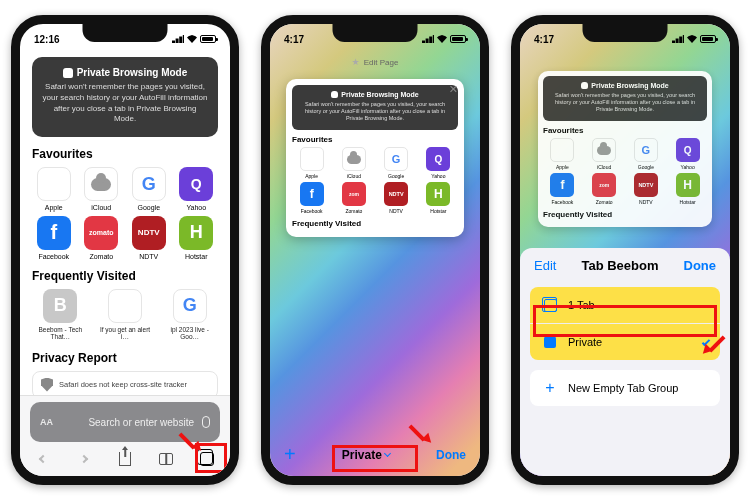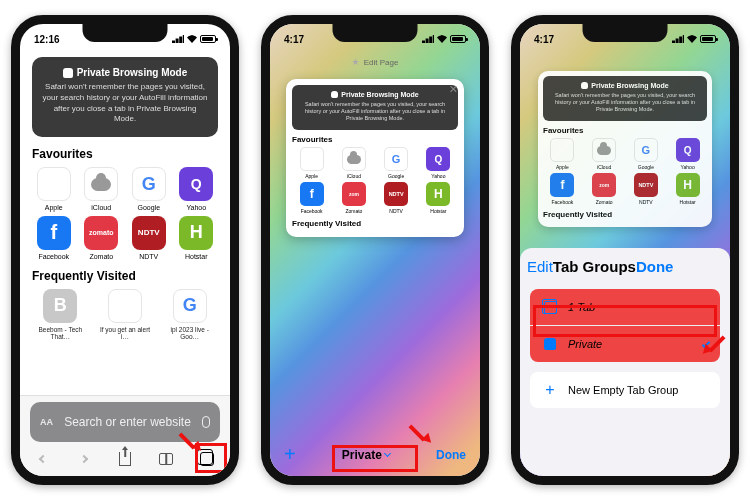--- a/index.html
+++ b/index.html
@@ -67,21 +67,21 @@
   .report-row { background:#fff; border:1px solid #e5e5e5; border-radius:8px; padding:6px 8px; font-size:7.5px; display:flex; align-items:center; gap:6px; color:#444;}
   .shield { width:12px; height:14px; background:#888; clip-path: polygon(50% 0, 100% 15%, 100% 55%, 50% 100%, 0 55%, 0 15%); }
 
   .s1-footer {
     padding: 6px 10px 8px; background:#f6f6f7; border-top:1px solid #e0e0e0;
   }
   .search-pill {
     background:#8a8a8d; border-radius: 10px; height:40px; display:flex; align-items:center; padding:0 10px; gap:8px; color:#e8e8e8;
   }
   .search-pill .aa { font-size:9px; font-weight:700; }
-  .search-pill .ph { flex:1; text-align:center; font-size:12px; color:#eee; }
+  .search-pill .ph { flex:1; text-align:right; font-size:10px; color:#eee; }
   .mic { width:8px; height:12px; border:1.5px solid #eee; border-radius:4px; position:relative; }
   .toolbar { display:flex; justify-content:space-between; align-items:center; margin-top:8px; padding:0 4px; }
   .tb-ico { width:18px; height:18px; display:flex; align-items:center; justify-content:center; }
   .chev { border: solid #555; border-width:0 2px 2px 0; width:6px; height:6px; }
   .chev.left { transform: rotate(135deg); border-color:#bbb; }
   .chev.right { transform: rotate(-45deg); border-color:#bbb; }
   .share { width:12px; height:14px; border:1.5px solid #555; border-top:none; position:relative; }
   .share::before { content:''; position:absolute; top:-6px; left:50%; transform:translateX(-50%); width:0; height:0; border-left:3px solid transparent; border-right:3px solid transparent; border-bottom:4px solid #555; }
   .share::after { content:''; position:absolute; top:-3px; left:50%; transform:translateX(-50%); width:1.5px; height:8px; background:#555; }
   .book { width:14px; height:12px; border:1.5px solid #555; border-radius:2px; position:relative; }
@@ -131,25 +131,25 @@
   .thumb-small {
     position:absolute; top:22px; left:18px; right:18px;
     background:#fff; border-radius:10px; opacity:0.92; box-shadow:0 3px 10px rgba(0,0,0,0.2);
     padding:5px;
   }
   .sheet {
     position:absolute; bottom:0; left:0; right:0; height:228px;
     background:#f2f2f7; border-radius:12px 12px 0 0;
     display:flex; flex-direction:column;
   }
-  .sheet-head { display:flex; align-items:center; padding:10px 7px 8px; font-size:15px;}
+  .sheet-head { display:flex; justify-content:space-between; align-items:center; padding:10px 14px 8px; font-size:13px;}
   .sheet-head .edit, .sheet-head .done { color:#007aff; }
   .sheet-head .done { font-weight:600; }
   .sheet-head .title { font-weight:600; color:#000; }
-  .sheet-list { background:#ef4444; margin:6px 10px 0; border-radius:8px; overflow:hidden;font-style:italic; }
+  .sheet-list { background:#fde047; margin:6px 10px 0; border-radius:8px; overflow:hidden; }
   .sheet-row { display:flex; align-items:center; padding:10px 12px; font-size:11px; gap:10px; border-bottom:1px solid #eee; position:relative;}
   .sheet-row:last-child { border-bottom:none; }
   .sheet-row .ico { width:16px; height:16px; display:flex; align-items:center; justify-content:center; color:#007aff; }
   .wins { width:13px; height:13px; border:1.5px solid #007aff; border-radius:2px; position:relative;}
   .wins::before { content:''; position:absolute; top:-3px; left:-3px; width:13px; height:13px; border:1.5px solid #007aff; border-radius:2px;}
   .hand2 { width:12px; height:12px; background:#007aff; border-radius:3px 3px 2px 2px; }
   .plus2 { font-size:16px; font-weight:400; color:#007aff; }
   .check { border: solid #007aff; border-width:0 2px 2px 0; width:4px; height:8px; transform:rotate(45deg); margin-left:auto; }
   .sheet-new { background:#fff; margin:10px 10px 0; border-radius:8px; }
   .sheet-new .sheet-row { border:none; }
@@ -237,20 +237,27 @@
               <span class="apple-logo"></span>
             </div>
             <div class="freq-label">If you get an alert i…</div>
           </div>
         <div class="fav">
             <div class="fav-icon">
               <span class="goog"><span>G</span></span>
             </div>
             <div class="freq-label">ipl 2023 live - Goo…</div>
           </div>
+      </div>
+      <div class="priv-report">
+        <div class="sec-h">Privacy Report</div>
+        <div class="report-row">
+          <span class="shield"></span>
+          <span>Safari does not keep cross-site tracker</span>
+        </div>
       </div>
     </div>
     <div class="s1-footer">
       <div class="search-pill">
         <span class="aa">AA</span>
         <span class="ph">Search or enter website</span>
         <span class="mic"></span>
       </div>
       <div class="toolbar">
         <span class="tb-ico">
@@ -416,21 +423,21 @@
           <div class="tfav">
               <div class="tfav-icon hot">H</div>
               <div class="tfav-label">Hotstar</div>
             </div>
         </div>
         <div class="thumb-sec">Frequently Visited</div>
       </div>
       <div class="sheet">
         <div class="sheet-head">
           <span class="edit">Edit</span>
-          <span class="title">Tab Groups</span>
+          <span class="title">Tab Beebom</span>
           <span class="done">Done</span>
         </div>
         <div class="sheet-list">
           <div class="sheet-row">
             <span class="ico">
                 <span class="wins"></span>
               </span>
             <span>1 Tab</span>
           </div>
           <div class="sheet-row">

